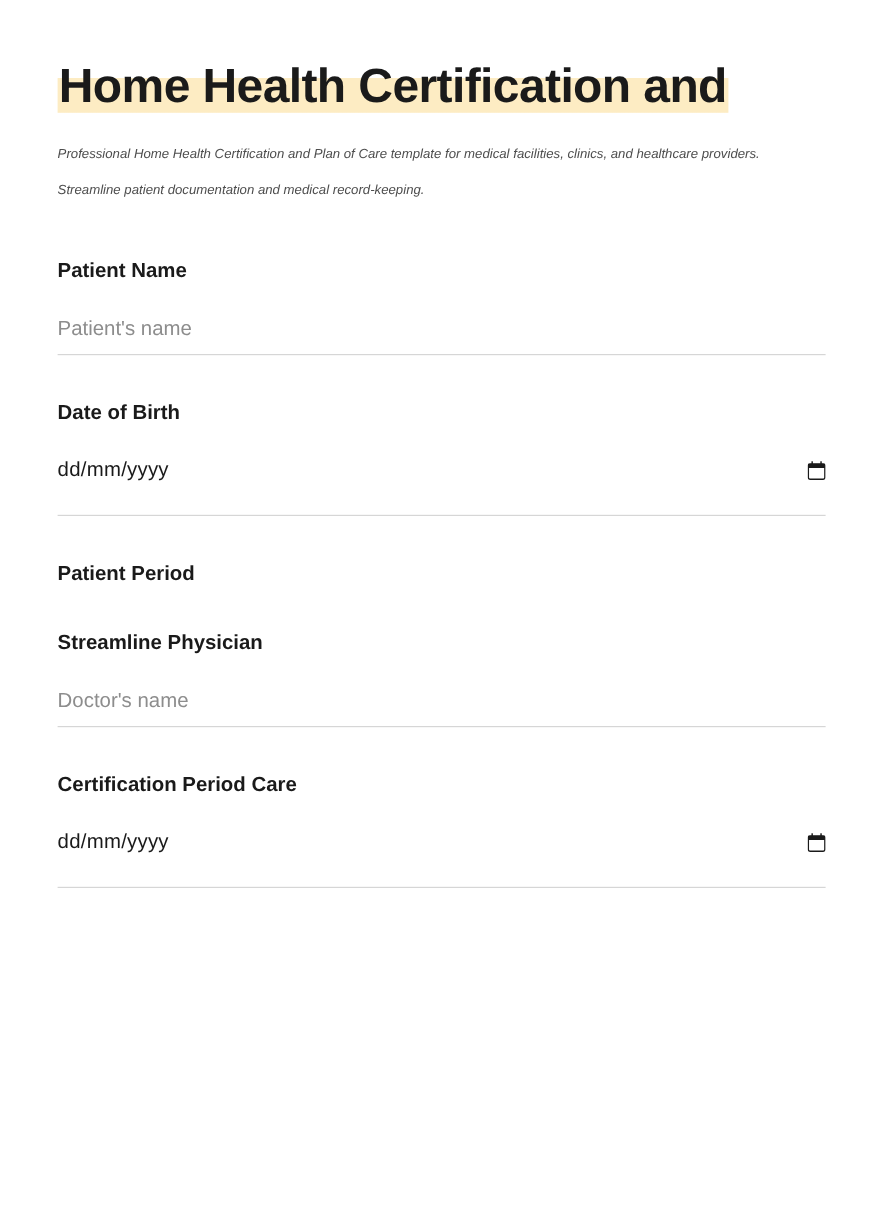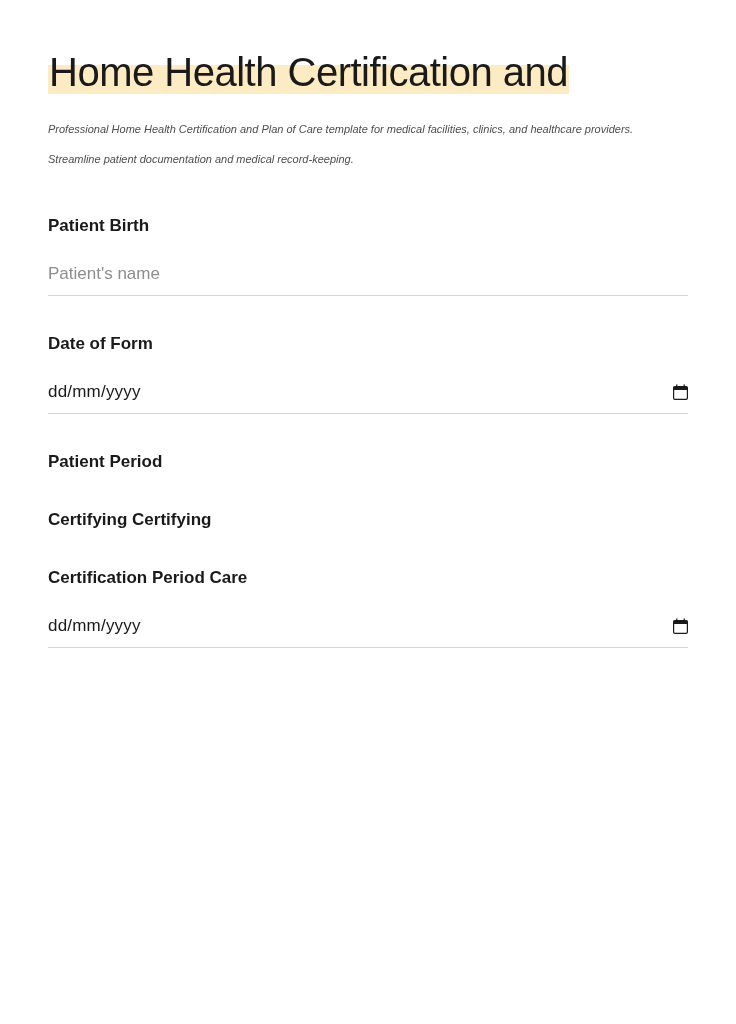--- a/index.html
+++ b/index.html
@@ -14,21 +14,21 @@
   }
   .page {
     width: 736px;
     min-height: 1024px;
     padding: 44px 48px 0 48px;
     background: #ffffff;
   }
   .title {
     font-size: 40px;
     line-height: 56px;
-    font-weight: normal;
+    font-weight: bold;
     color: #1a1a1a;
     letter-spacing: -0.5px;
     margin: 0 0 14px 0;
     max-width: 640px;
   }
   .title .hl {
     background: linear-gradient(to bottom, rgba(255,255,255,0) 0%, rgba(255,255,255,0) 34%, #fdecc3 34%, #fdecc3 100%);
     padding: 0 1px;
     box-decoration-break: clone;
     -webkit-box-decoration-break: clone;
@@ -59,21 +59,21 @@
     color: #be185d;
     padding: 0 0 11px 0;
     background: transparent;
     display: block;
   }
   .field-input::placeholder { color: #8d8d8d; }
   .date-row {
     position: relative;
     width: 100%;
     border-bottom: 1px solid #d6d6d6;
-    padding-bottom: 11px;
+    padding-bottom: 27px;
     display: flex;
     align-items: center;
     justify-content: space-between;
   }
   .date-text {
     font-size: 17px;
     color: #1a1a1a;
     letter-spacing: 0.2px;
   }
   .cal-icon { width: 15px; height: 16px; display: block; }
@@ -83,45 +83,46 @@
 
 <div class="page">
 
   <h1 class="title">
     <span class="hl">Home Health Certification and</span><br>
   </h1>
 
   <p class="subtitle">Professional Home Health Certification and Plan of Care template for medical facilities, clinics, and healthcare providers. Streamline patient documentation and medical record-keeping.</p>
 
   <div class="field">
-    <label class="field-label">Patient Birth</label>
+    <label class="field-label">Patient Name</label>
     <input class="field-input" type="text" placeholder="Patient's name" style="">
   </div>
 
   <div class="field">
-    <label class="field-label">Date of Form</label>
+    <label class="field-label">Date of Birth</label>
     <div class="date-row">
       <span class="date-text">dd/mm/yyyy</span>
       <span>
         <svg class="cal-icon" viewBox="0 0 15 16" fill="none" xmlns="http://www.w3.org/2000/svg">
           <rect x="0.6" y="2.6" width="13.8" height="12.8" rx="1.4" stroke="#1a1a1a" stroke-width="1.2" fill="#ffffff"></rect>
           <rect x="0.6" y="2.6" width="13.8" height="3.4" fill="#1a1a1a"></rect>
           <rect x="3.2" y="0.4" width="1.2" height="3.2" fill="#1a1a1a"></rect>
           <rect x="10.6" y="0.4" width="1.2" height="3.2" fill="#1a1a1a"></rect>
         </svg>
       </span>
     </div>
   </div>
 
   <div class="field">
     <label class="field-label">Patient Period</label>
   </div>
 
   <div class="field">
-    <label class="field-label">Certifying Certifying</label>
+    <label class="field-label">Streamline Physician</label>
+    <input class="field-input" type="text" placeholder="Doctor's name" style="">
   </div>
 
   <div class="field">
     <label class="field-label">Certification Period Care</label>
     <div class="date-row">
       <span class="date-text">dd/mm/yyyy</span>
       <span>
         <svg class="cal-icon" viewBox="0 0 15 16" fill="none" xmlns="http://www.w3.org/2000/svg">
           <rect x="0.6" y="2.6" width="13.8" height="12.8" rx="1.4" stroke="#1a1a1a" stroke-width="1.2" fill="#ffffff"></rect>
           <rect x="0.6" y="2.6" width="13.8" height="3.4" fill="#1a1a1a"></rect>

